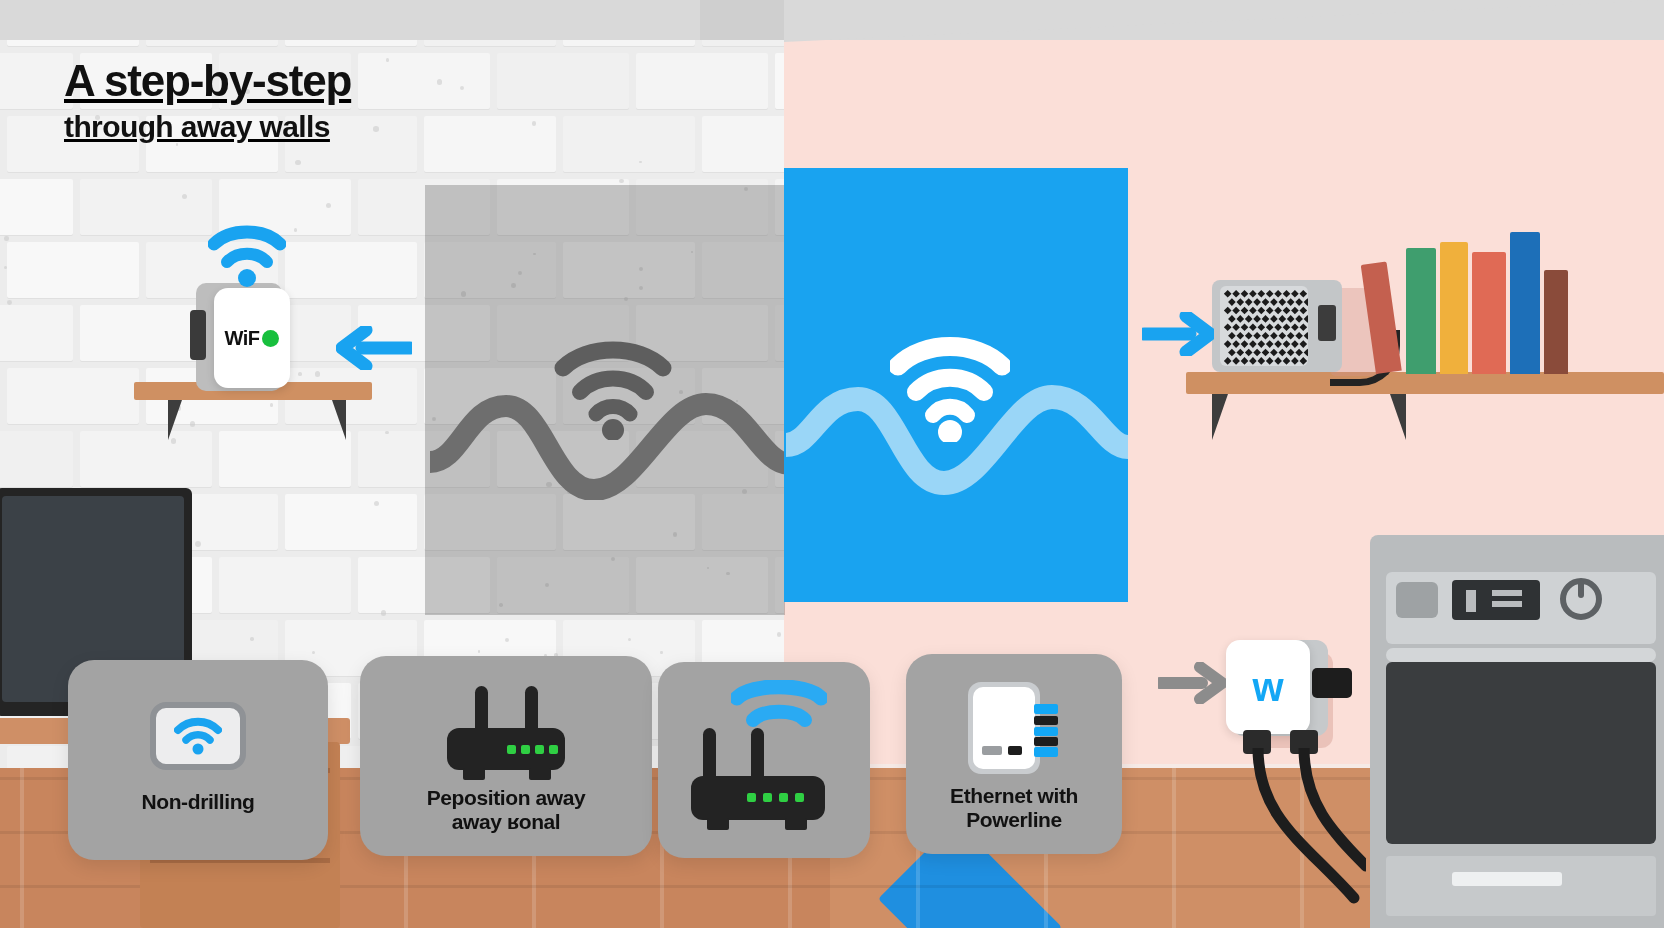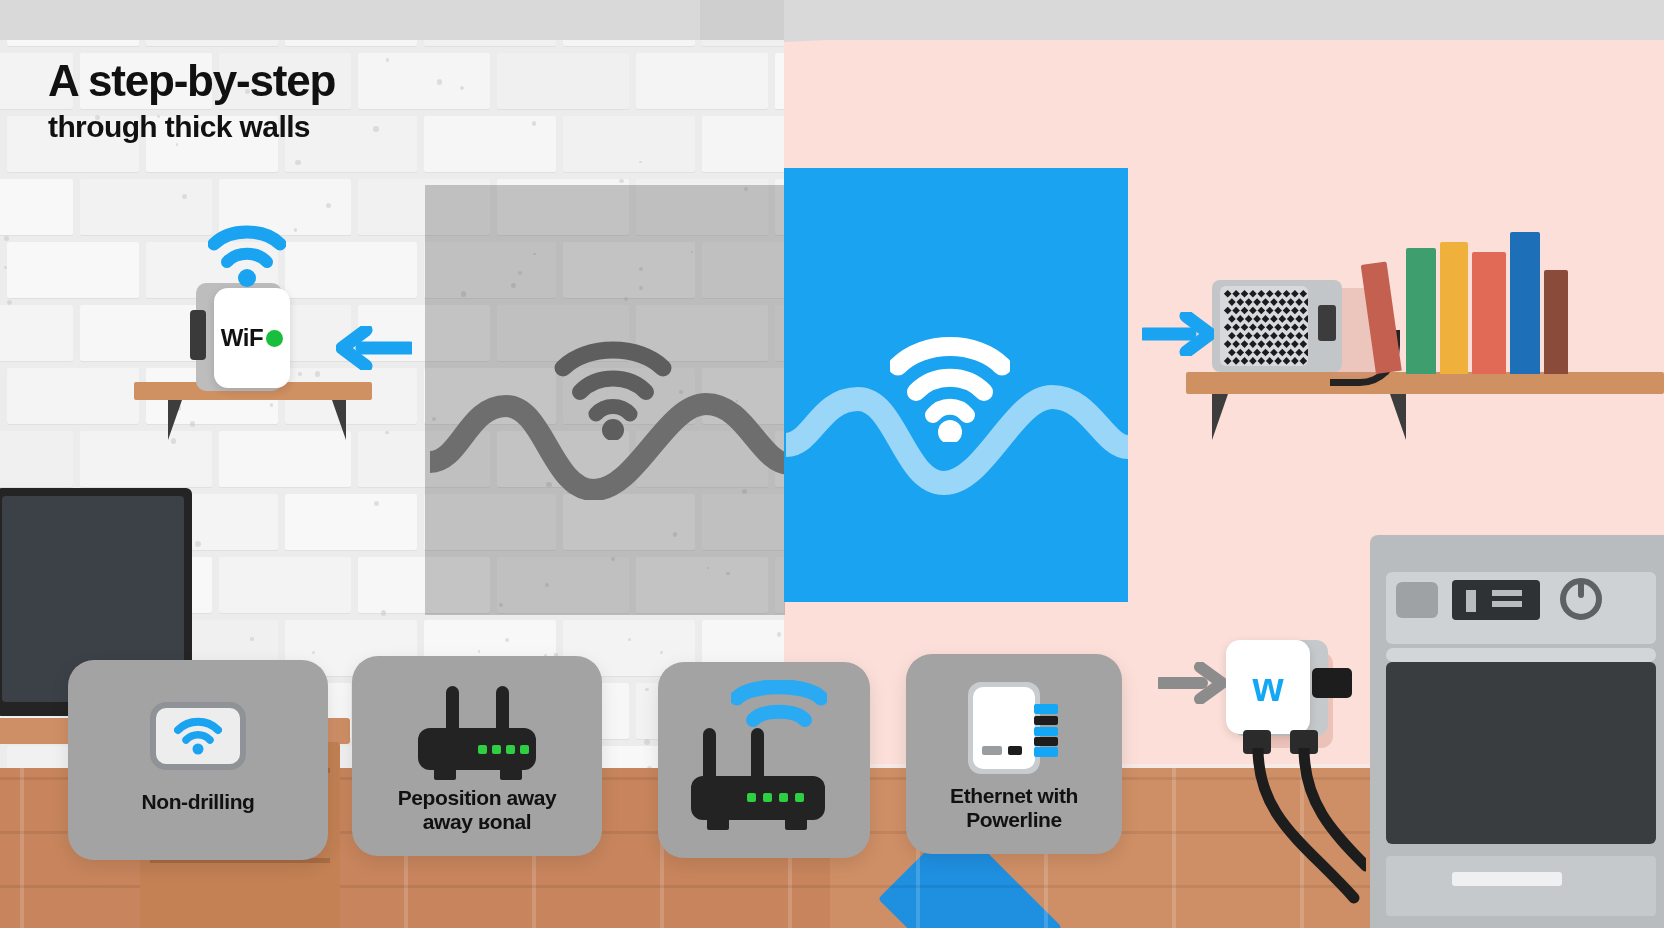--- a/index.html
+++ b/index.html
@@ -97,21 +97,21 @@
   .ext-plugfin {
     position:absolute; left:190px; top:310px; width:16px; height:50px;
     background:#3a3a3a; border-radius:4px;
   }
   .ext-face {
     position:absolute; left:214px; top:288px; width:76px; height:100px;
     background:#fff; border-radius:14px;
     box-shadow:0 3px 8px rgba(0,0,0,.13);
     display:flex; align-items:center; justify-content:center; gap:3px;
   }
-  .ext-face .wifitxt { font-weight:bold; font-size:24px; color:#111; letter-spacing:-.5px;}
+  .ext-face .wifitxt { font-weight:bold; font-size:20px; color:#111; letter-spacing:-.5px;}
   .ext-dot { width:17px; height:17px; border-radius:50%; background:#17bf3d; }
 
   .wifi-blue-top { position:absolute; left:208px; top:222px; width:78px; height:66px; }
 
   
   .arrow { position:absolute; }
 
   
   .pc-body {
     position:absolute; left:1212px; top:280px; width:130px; height:92px;
@@ -224,21 +224,21 @@
     position:absolute; left:1243px; top:730px; width:28px; height:24px;
     background:#2b2b2b; border-radius:4px;
   }
   .pl-plug-b{
     position:absolute; left:1290px; top:730px; width:28px; height:24px;
     background:#2b2b2b; border-radius:4px;
   }
 
   
   .headline {
-    position:absolute; left:48px; top:58px; z-index:30;
+    position:absolute; left:64px; top:58px; z-index:30;text-decoration:underline;
   }
   .headline .l1 {
     font-size:44px; font-weight:bold; color:#111; letter-spacing:-1.2px;
     line-height:1.04;
   }
   .headline .l2 {
     font-size:30px; font-weight:bold; color:#111; letter-spacing:-.6px;
     margin-top:6px;
   }
 
@@ -724,41 +724,41 @@
     <path d="M68 0 C 68 54, 96 84, 130 118" fill="none" stroke="#1d1d1d" stroke-width="11" stroke-linecap="round"></path>
   </svg>
 
   <svg class="arrow" style="left:1158px; top:662px; width:68px; height:42px;" viewBox="0 0 68 42">
     <path d="M2 21 L 44 21" stroke="#8C8C8C" stroke-width="12" stroke-linecap="round" fill="none"></path>
     <path d="M42 5 L 64 21 L 42 37" stroke="#8C8C8C" stroke-width="12" stroke-linejoin="round" stroke-linecap="round" fill="none"></path>
   </svg>
 
   <div class="headline">
     <div class="l1">A step-by-step</div>
-    <div class="l2">through thick walls</div>
+    <div class="l2">through away walls</div>
   </div>
 
 
   <div class="cards">
 
     <div class="card" style="left:68px; top:0; width:260px; height:200px;">
       <div class="art">
         <div class="pill">
           <svg width="48" height="38" viewBox="0 0 48 38">
             <path d="M4 13 C 15 2, 33 2, 44 13" fill="none" stroke="#19A3F0" stroke-width="8" stroke-linecap="round"></path>
             <path d="M12 23 C 19 16, 29 16, 36 23" fill="none" stroke="#19A3F0" stroke-width="7.5" stroke-linecap="round"></path>
             <circle cx="24" cy="32" r="5.5" fill="#19A3F0"></circle>
           </svg>
         </div>
       </div>
       <div class="cap">Non-drilling</div>
       <div class="cap"></div>
     </div>
 
-    <div class="card" style="left:352px; top:-4px; width:250px; height:200px;">
+    <div class="card" style="left:360px; top:-4px; width:292px; height:200px;">
       <div class="art">
         <div class="router">
           <div class="ant" style="left:34px; top:4px; height:72px;"></div>
           <div class="ant" style="left:84px; top:4px; height:72px;"></div>
           <div class="base"></div>
           <div class="foot" style="left:22px;"></div>
           <div class="foot" style="left:88px;"></div>
           <div class="led" style="left:66px; bottom:28px;"></div>
           <div class="led" style="left:80px; bottom:28px;"></div>
           <div class="led" style="left:94px; bottom:28px;"></div>

